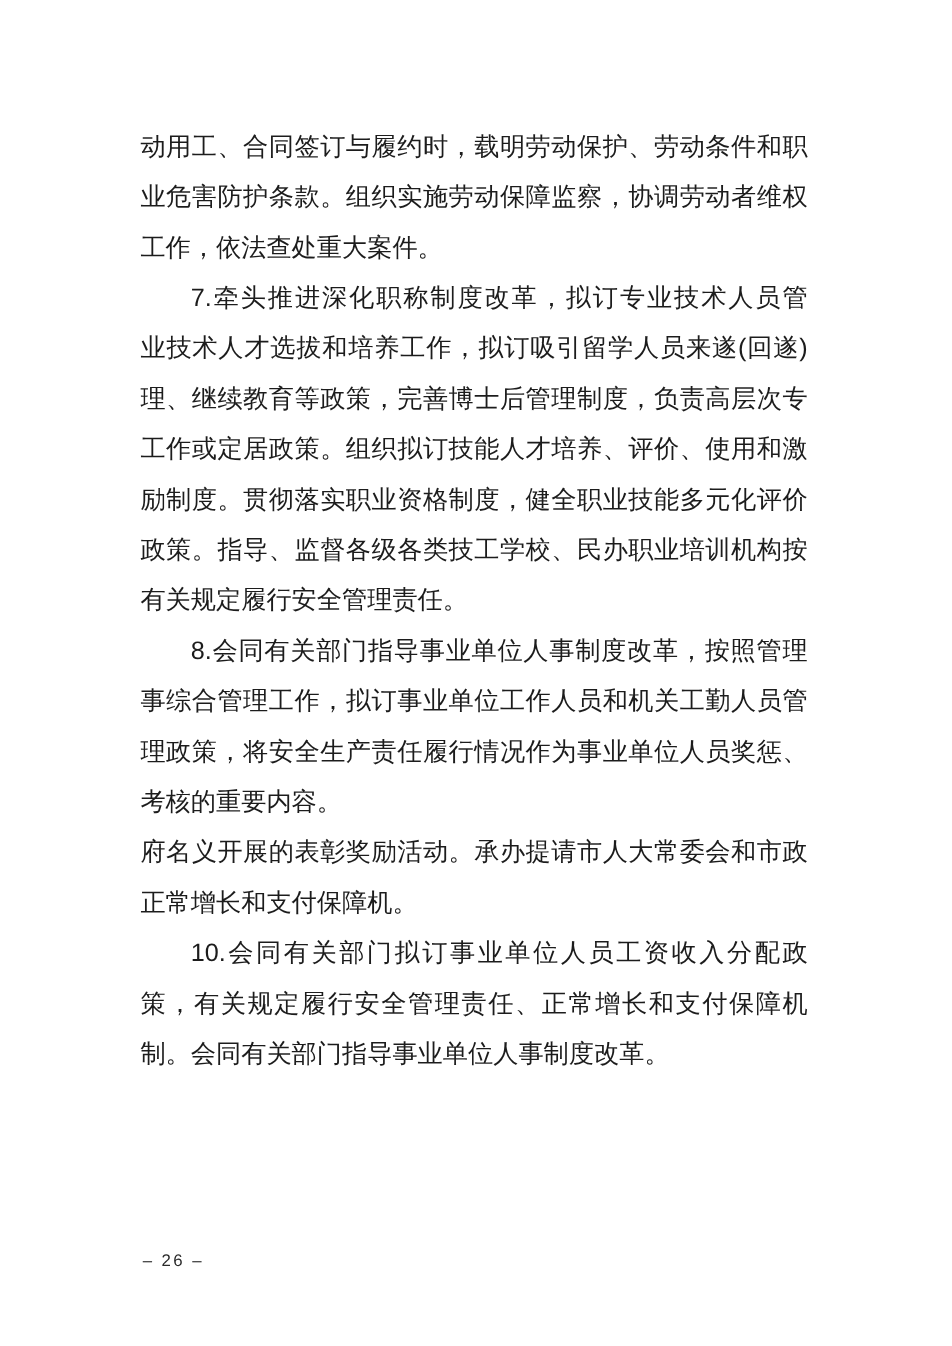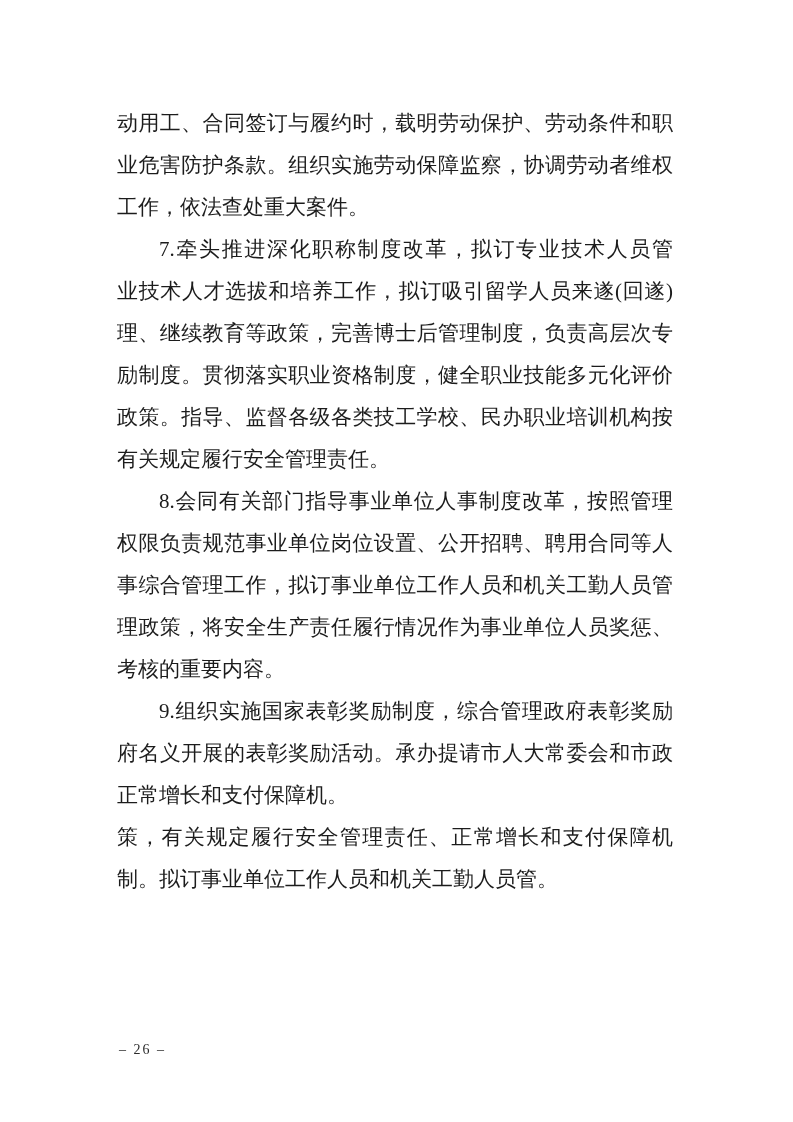--- a/index.html
+++ b/index.html
@@ -6,21 +6,21 @@
     margin: 0;
     padding: 0;
     background: #ffffff;
   }
   .page {
     position: relative;
     width: 793px;
     height: 1122px;
     background: #ffffff;
     overflow: hidden;
-    font-family: Liberation Serif, serif;
+    font-family: Liberation Sans, sans-serif;
   }
   .doc-body {
     position: absolute;
     left: 117px;
     top: 102px;
     width: 556px;
     color: #1c1c1c;
   }
   .line {
     height: 42px;
@@ -54,30 +54,30 @@
 
 <div class="page">
   <div class="doc-body">
 
   <div class="line">动用工、合同签订与履约时，载明劳动保护、劳动条件和职</div>
       <div class="line">业危害防护条款。组织实施劳动保障监察，协调劳动者维权</div>
       <div class="line lastline">工作，依法查处重大案件。</div>
       <div class="line first">7.牵头推进深化职称制度改革，拟订专业技术人员管</div>
       <div class="line">业技术人才选拔和培养工作，拟订吸引留学人员来遂(回遂)</div>
       <div class="line">理、继续教育等政策，完善博士后管理制度，负责高层次专</div>
+      <div class="line">工作或定居政策。组织拟订技能人才培养、评价、使用和激</div>
       <div class="line">励制度。贯彻落实职业资格制度，健全职业技能多元化评价</div>
       <div class="line">政策。指导、监督各级各类技工学校、民办职业培训机构按</div>
       <div class="line lastline">有关规定履行安全管理责任。</div>
       <div class="line first">8.会同有关部门指导事业单位人事制度改革，按照管理</div>
-      <div class="line">权限负责规范事业单位岗位设置、公开招聘、聘用合同等人</div>
       <div class="line">事综合管理工作，拟订事业单位工作人员和机关工勤人员管</div>
       <div class="line">理政策，将安全生产责任履行情况作为事业单位人员奖惩、</div>
       <div class="line lastline">考核的重要内容。</div>
-      <div class="line first">9.组织实施国家表彰奖励制度，综合管理政府表彰奖励</div>
       <div class="line">府名义开展的表彰奖励活动。承办提请市人大常委会和市政</div>
       <div class="line lastline">正常增长和支付保障机。</div>
+      <div class="line first">10.会同有关部门拟订事业单位人员工资收入分配政</div>
       <div class="line">策，有关规定履行安全管理责任、正常增长和支付保障机</div>
-      <div class="line lastline">制。拟订事业单位工作人员和机关工勤人员管。</div>
+      <div class="line lastline">制。会同有关部门指导事业单位人事制度改革。</div>
     </div>
   <div class="page-footer">
     <span class="page-number">– 26 –</span>
   </div>
 </div>
 
 </body></html>

